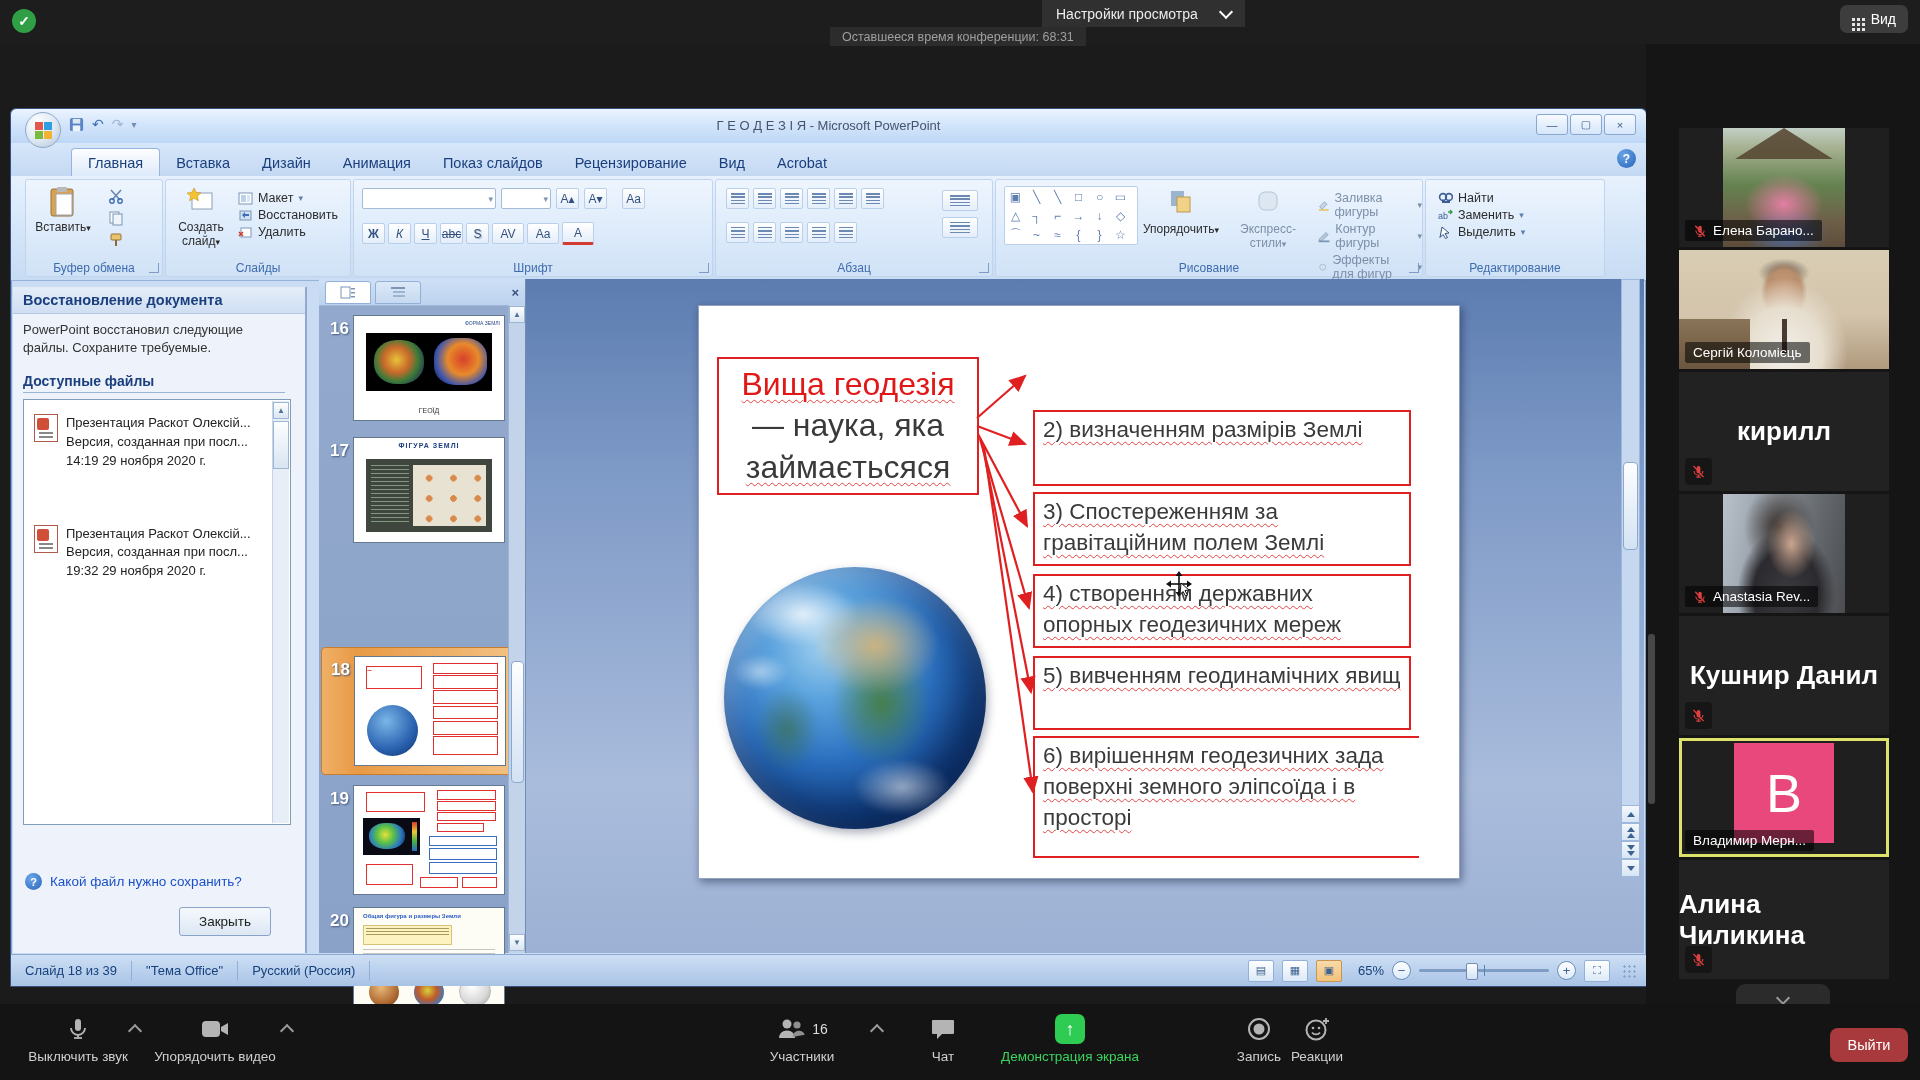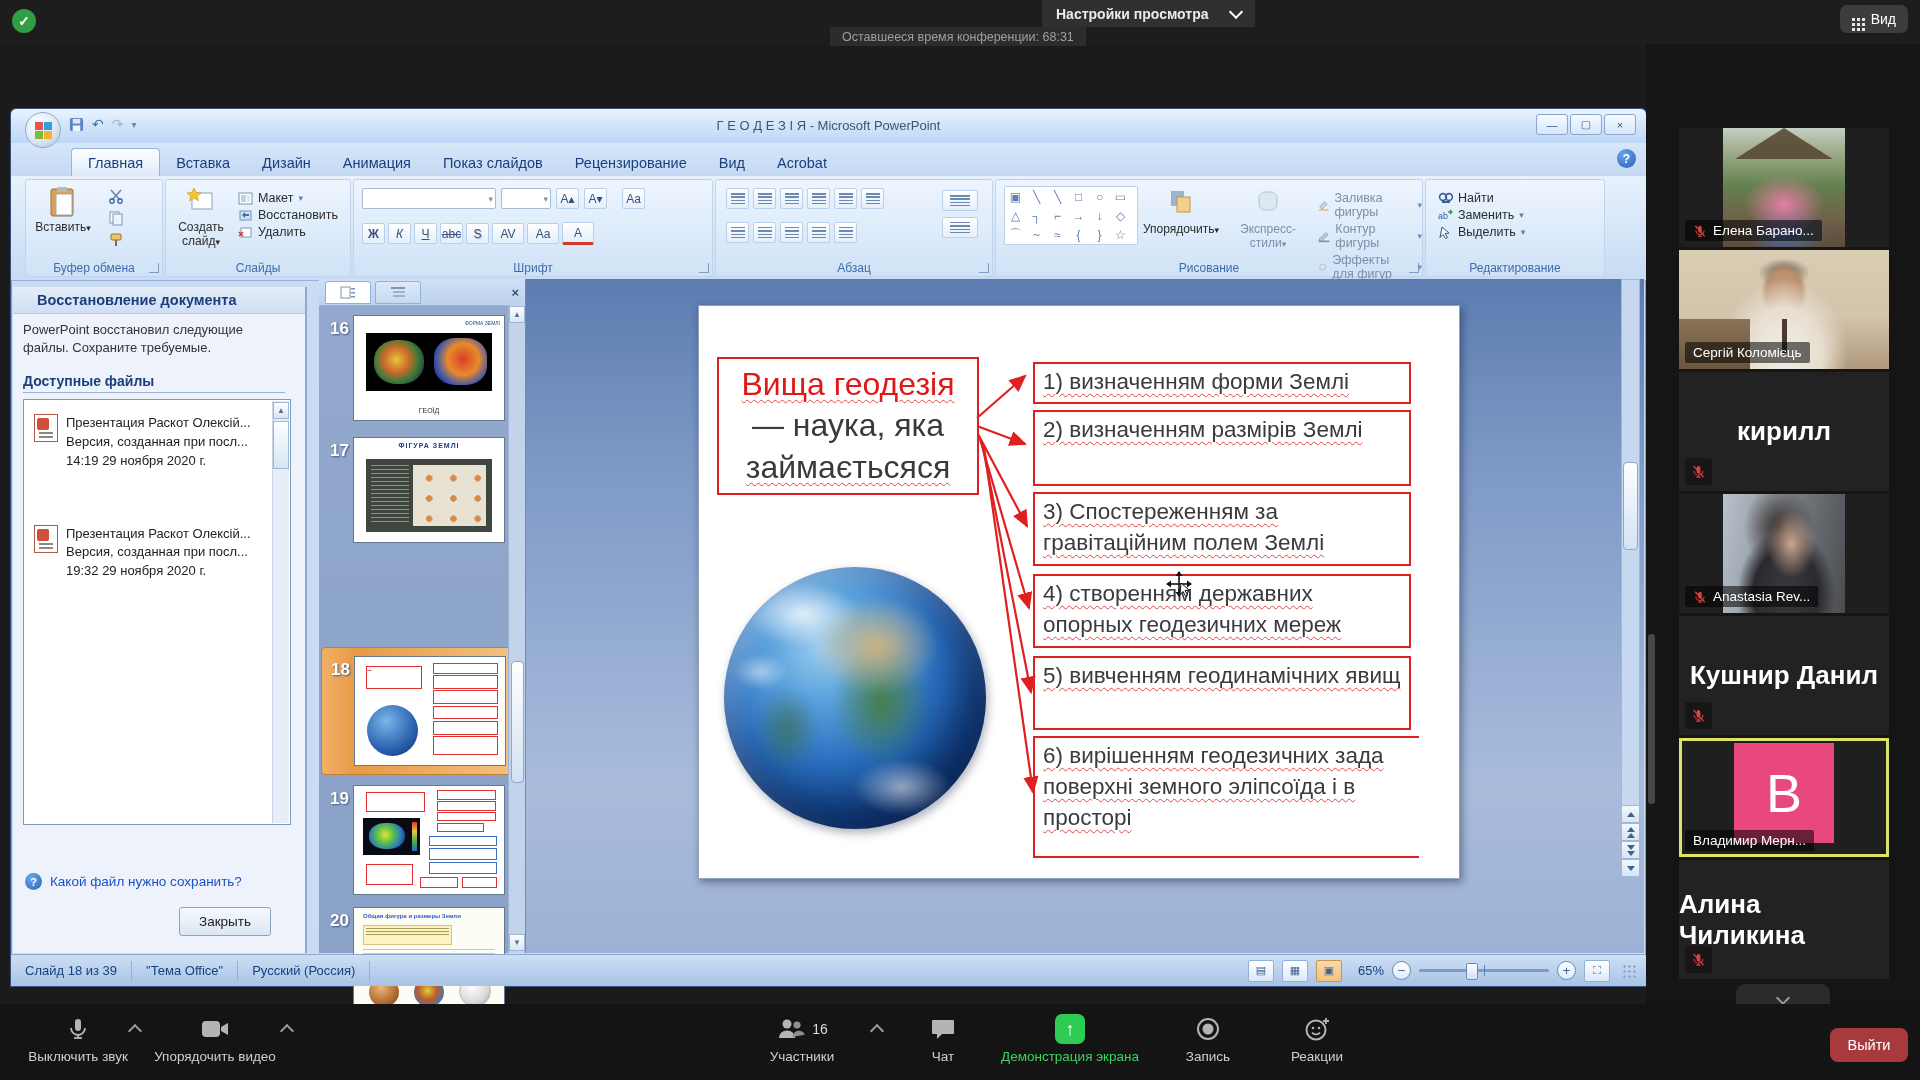--- a/index.html
+++ b/index.html
@@ -4,21 +4,21 @@
 <style>
   html,body{margin:0;padding:0;background:#000;}
   .screen{position:relative;width:1920px;height:1080px;background:#1b1b1b;overflow:hidden;
           font-family:"Liberation Sans",sans-serif;}
   
   .topbar{position:absolute;left:0;top:0;width:1920px;height:44px;background:#1d1d1d;}
   .shield{position:absolute;left:12px;top:9px;width:24px;height:24px;border-radius:50%;background:#2f9e44;
           color:#fff;font-size:14px;display:flex;align-items:center;justify-content:center;font-weight:bold;}
   .banner{position:absolute;left:658px;top:0;height:27px;background:#2aa847;color:#14381b;font-weight:bold;
           font-size:15px;display:flex;align-items:center;padding:0 18px;}
-  .vsettings{position:absolute;left:1042px;top:0;height:27px;background:#303030;color:#ececec;font-weight:bold;
+  .vsettings{position:absolute;left:1042px;top:0;height:27px;background:#303030;color:#ececec;font-weight:normal;
           font-size:14px;display:flex;gap:23px;align-items:center;padding:0 14px;}
   .remaining{position:absolute;left:830px;top:27px;height:19px;background:#2c2c2c;color:#9f9f9f;font-size:12.5px;
           display:flex;align-items:center;padding:0 12px;}
   .viewbtn{position:absolute;right:12px;top:5px;height:28px;border-radius:7px;background:#3d3d3d;color:#fff;
           font-size:14px;display:flex;align-items:center;gap:8px;padding:0 12px;}
   .grid9{width:3px;height:3px;background:#e6e6e6;margin-right:8px;
          box-shadow:5px 0 #e6e6e6,10px 0 #e6e6e6,0 5px #e6e6e6,5px 5px #e6e6e6,10px 5px #e6e6e6,0 10px #e6e6e6,5px 10px #e6e6e6,10px 10px #e6e6e6;}
   .chev-dn{width:8px;height:8px;border-right:2px solid #fff;border-bottom:2px solid #fff;transform:rotate(45deg);margin-top:-4px;}
   
   .ppt{position:absolute;left:10px;top:108px;width:1635px;height:877px;background:#c9dcf4;
@@ -52,21 +52,21 @@
   .sbtn{min-width:21px;height:19px;border:1px solid #b9cfea;border-radius:2px;background:linear-gradient(#fff,#e4eefa);
        display:inline-flex;align-items:center;justify-content:center;font-size:12px;color:#34517d;}
   .lnicon{width:14px;height:11px;background:repeating-linear-gradient(180deg,#6c89b4 0 1.5px,transparent 1.5px 3.4px);}
   .combo{height:19px;border:1px solid #a5bcd9;background:#fff;border-radius:2px;display:inline-flex;align-items:center;
        justify-content:flex-end;padding:0 2px;color:#7a93b5;font-size:9px;}
   .shapecell{width:21px;height:19px;display:flex;align-items:center;justify-content:center;color:#5f7fae;font-size:12px;}
   .graytxt{color:#7d8fa8;}
   
   .recov{position:absolute;left:2px;top:178px;width:292px;height:666px;background:#eef3fb;border-right:2px solid #8fa9cf;}
   .recov-title{position:absolute;left:0;top:0;right:0;height:26px;background:linear-gradient(#e4edf9,#cfdff2);
-       border-bottom:1px solid #b4c9e4;color:#1b3f7e;font-weight:bold;font-size:14.5px;display:flex;align-items:center;padding-left:24px;}
+       border-bottom:1px solid #b4c9e4;color:#1b3f7e;font-weight:bold;font-size:14.5px;display:flex;align-items:center;padding-left:10px;}
   .recov-desc{position:absolute;left:10px;top:34px;width:262px;font-size:13px;color:#333;line-height:1.35;}
   .recov-avail{position:absolute;left:10px;top:86px;width:262px;font-size:14px;font-weight:bold;color:#1b3f7e;
        border-bottom:1px solid #9cb4d4;padding-bottom:3px;}
   .recov-list{position:absolute;left:10px;top:112px;width:266px;height:424px;background:#fff;border:1px solid #7f9db9;}
   .rfile{display:flex;gap:8px;padding:14px 6px 6px 10px;}
   .rfile .txt{font-size:13px;color:#222;line-height:1.45;}
   .ppticon{width:22px;height:26px;background:#fff;border:1px solid #b05a4a;position:relative;flex:0 0 auto;}
   .ppticon::before{content:"";position:absolute;left:2px;top:3px;width:12px;height:12px;background:#d04f38;border-radius:2px;}
   .ppticon::after{content:"";position:absolute;left:4px;top:17px;width:14px;height:2px;background:#888;box-shadow:0 4px #888;}
   .recov-scroll{position:absolute;right:1px;top:1px;bottom:1px;width:16px;background:#e8eef6;border-left:1px solid #c5d4e8;}
@@ -618,21 +618,20 @@
     </div>
 
     <div class="slidearea">
       <div class="slide">
         <div class="titlebox">
           <span class="t-red wavy">Вища  геодезія</span>
           <span>— наука, яка</span>
           <span class="wavy">займаєтьсяся</span>
         </div>
         <div class="earth"></div>
-        <div class="ibox wavy" style="top:56px;height:34px;">1) визначенням форми Землі</div>
         <div class="ibox wavy" style="top:104px;height:68px;">2) визначенням размірів Землі</div>
         <div class="ibox wavy" style="top:186px;height:66px;">3) Спостереженням за гравітаційним полем Землі</div>
         <div class="ibox wavy" style="top:268px;height:66px;">4) створенням державних опорных геодезичних мереж</div>
         <div class="ibox wavy" style="top:350px;height:66px;">5) вивченням геодинамічних явищ</div>
         <div class="ibox wavy" style="top:430px;height:114px;width:368px;border-right:none;">6) вирішенням геодезичних зада поверхні земного эліпсоїда і в просторі</div>
         <svg width="760" height="572" style="position:absolute;left:0;top:0;pointer-events:none;">
           <defs>
             <marker id="ah" markerWidth="9" markerHeight="8" refX="7" refY="3.5" orient="auto">
               <path d="M0,0 L8,3.5 L0,7 z" fill="#e02020"></path>
             </marker>
@@ -845,21 +844,21 @@
       <span>Чат</span>
     </div>
 
     <div class="titem" style="left:985px;width:170px;">
       <div class="ticon">
           <div class="sharebox">↑</div>
         </div>
       <span class="green">Демонстрация экрана</span>
     </div>
 
-    <div class="titem" style="left:1168px;width:80px;">
+    <div class="titem" style="left:1219px;width:80px;">
       <div class="ticon">
         <svg width="26" height="26" viewBox="0 0 26 26">
             <circle cx="13" cy="13" r="10" fill="none" stroke="#b4b4b4" stroke-width="2"></circle>
             <circle cx="13" cy="13" r="5.5" fill="#b4b4b4"></circle>
           </svg>
       </div>
       <span>Запись</span>
     </div>
 
     <div class="titem" style="left:1272px;width:90px;">

